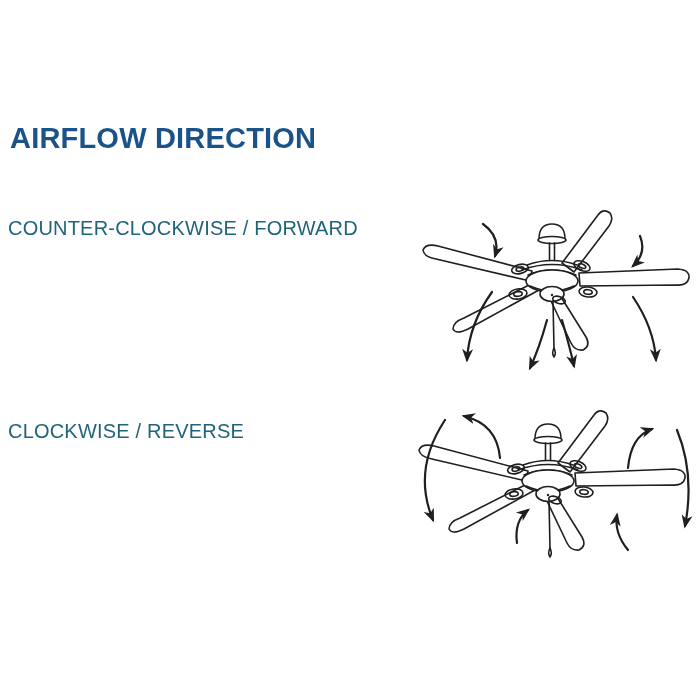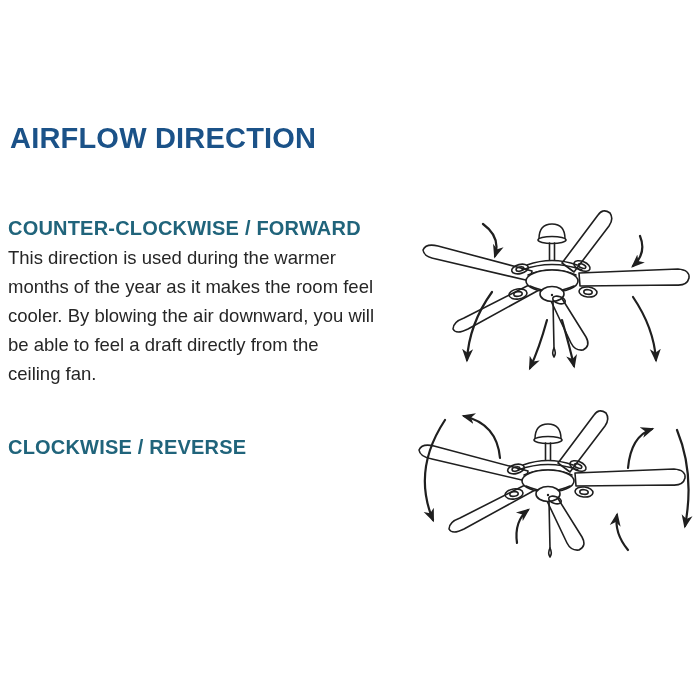--- a/index.html
+++ b/index.html
@@ -13,57 +13,52 @@
   .page-title{
     position:absolute;left:10px;top:122px;
     margin:0;
     font-size:29px;font-weight:bold;
     letter-spacing:0.2px;
     color:var(--c-title,#1B5288);
   }
   .section-heading{
     position:absolute;left:8px;
     margin:0;
-    font-size:20px;font-weight:700;
+    font-size:20px;font-weight:400;
     letter-spacing:0.2px;
     color:var(--c-heading,#20647B);
   }
   .section-body{
     position:absolute;left:8px;
     margin:0;
     width:412px;
     font-size:18.5px;
     line-height:29px;
     color:var(--c-body,#262626);
     white-space:pre-line;
   }
   .heading-1{top:217px;}
   .body-1{top:243px;}
-  .heading-2{top:436px;}
+  .heading-2{top:420px;}
   .body-2{top:446px;}
   .fan-figure{position:absolute;width:300px;height:200px;}
   .fan-1{left:402px;top:202px;}
   .fan-2{left:398px;top:402px;}
   svg .ink{stroke:var(--c-line_art,#1F1F1F);}
   svg .arrow{stroke:var(--c-line_art,#1F1F1F);fill:none;stroke-width:2.2;stroke-linecap:round;}
   svg .arrowhead-fill{fill:var(--c-line_art,#1F1F1F);}
 </style>
 </head>
 <body>
 
 <div class="page">
 
   <h1 class="page-title">AIRFLOW DIRECTION</h1>
 
   <h2 class="section-heading heading-1">COUNTER-CLOCKWISE / FORWARD</h2>
-  <p class="section-body body-1">This direction is used during the warmer
-months of the year as it makes the room feel
-cooler. By blowing the air downward, you will
-be able to feel a draft directly from the
-ceiling fan.</p>
 
   <svg class="fan-figure fan-1" viewBox="0 0 300 200" aria-hidden="true">
     <defs>
       <marker id="ah" orient="auto" markerUnits="userSpaceOnUse" markerWidth="15" markerHeight="15" refX="11" refY="7">
         <path class="arrowhead-fill" d="M0,1.5 L13.5,7 L0,12.5 L3.8,7 Z"></path>
       </marker>
       <g id="fan-art" stroke-width="1.6" fill="none" stroke-linejoin="round" stroke-linecap="round">
 
         <path fill="#fff" d="M130,69 L36,44 Q24,41 21,48 Q22,55 34,57 L128,79 Z"></path>
         <path fill="#fff" d="M160,61 L196,13 Q201,6 208,11 Q212,17 207,24 L172,70 Z"></path>

